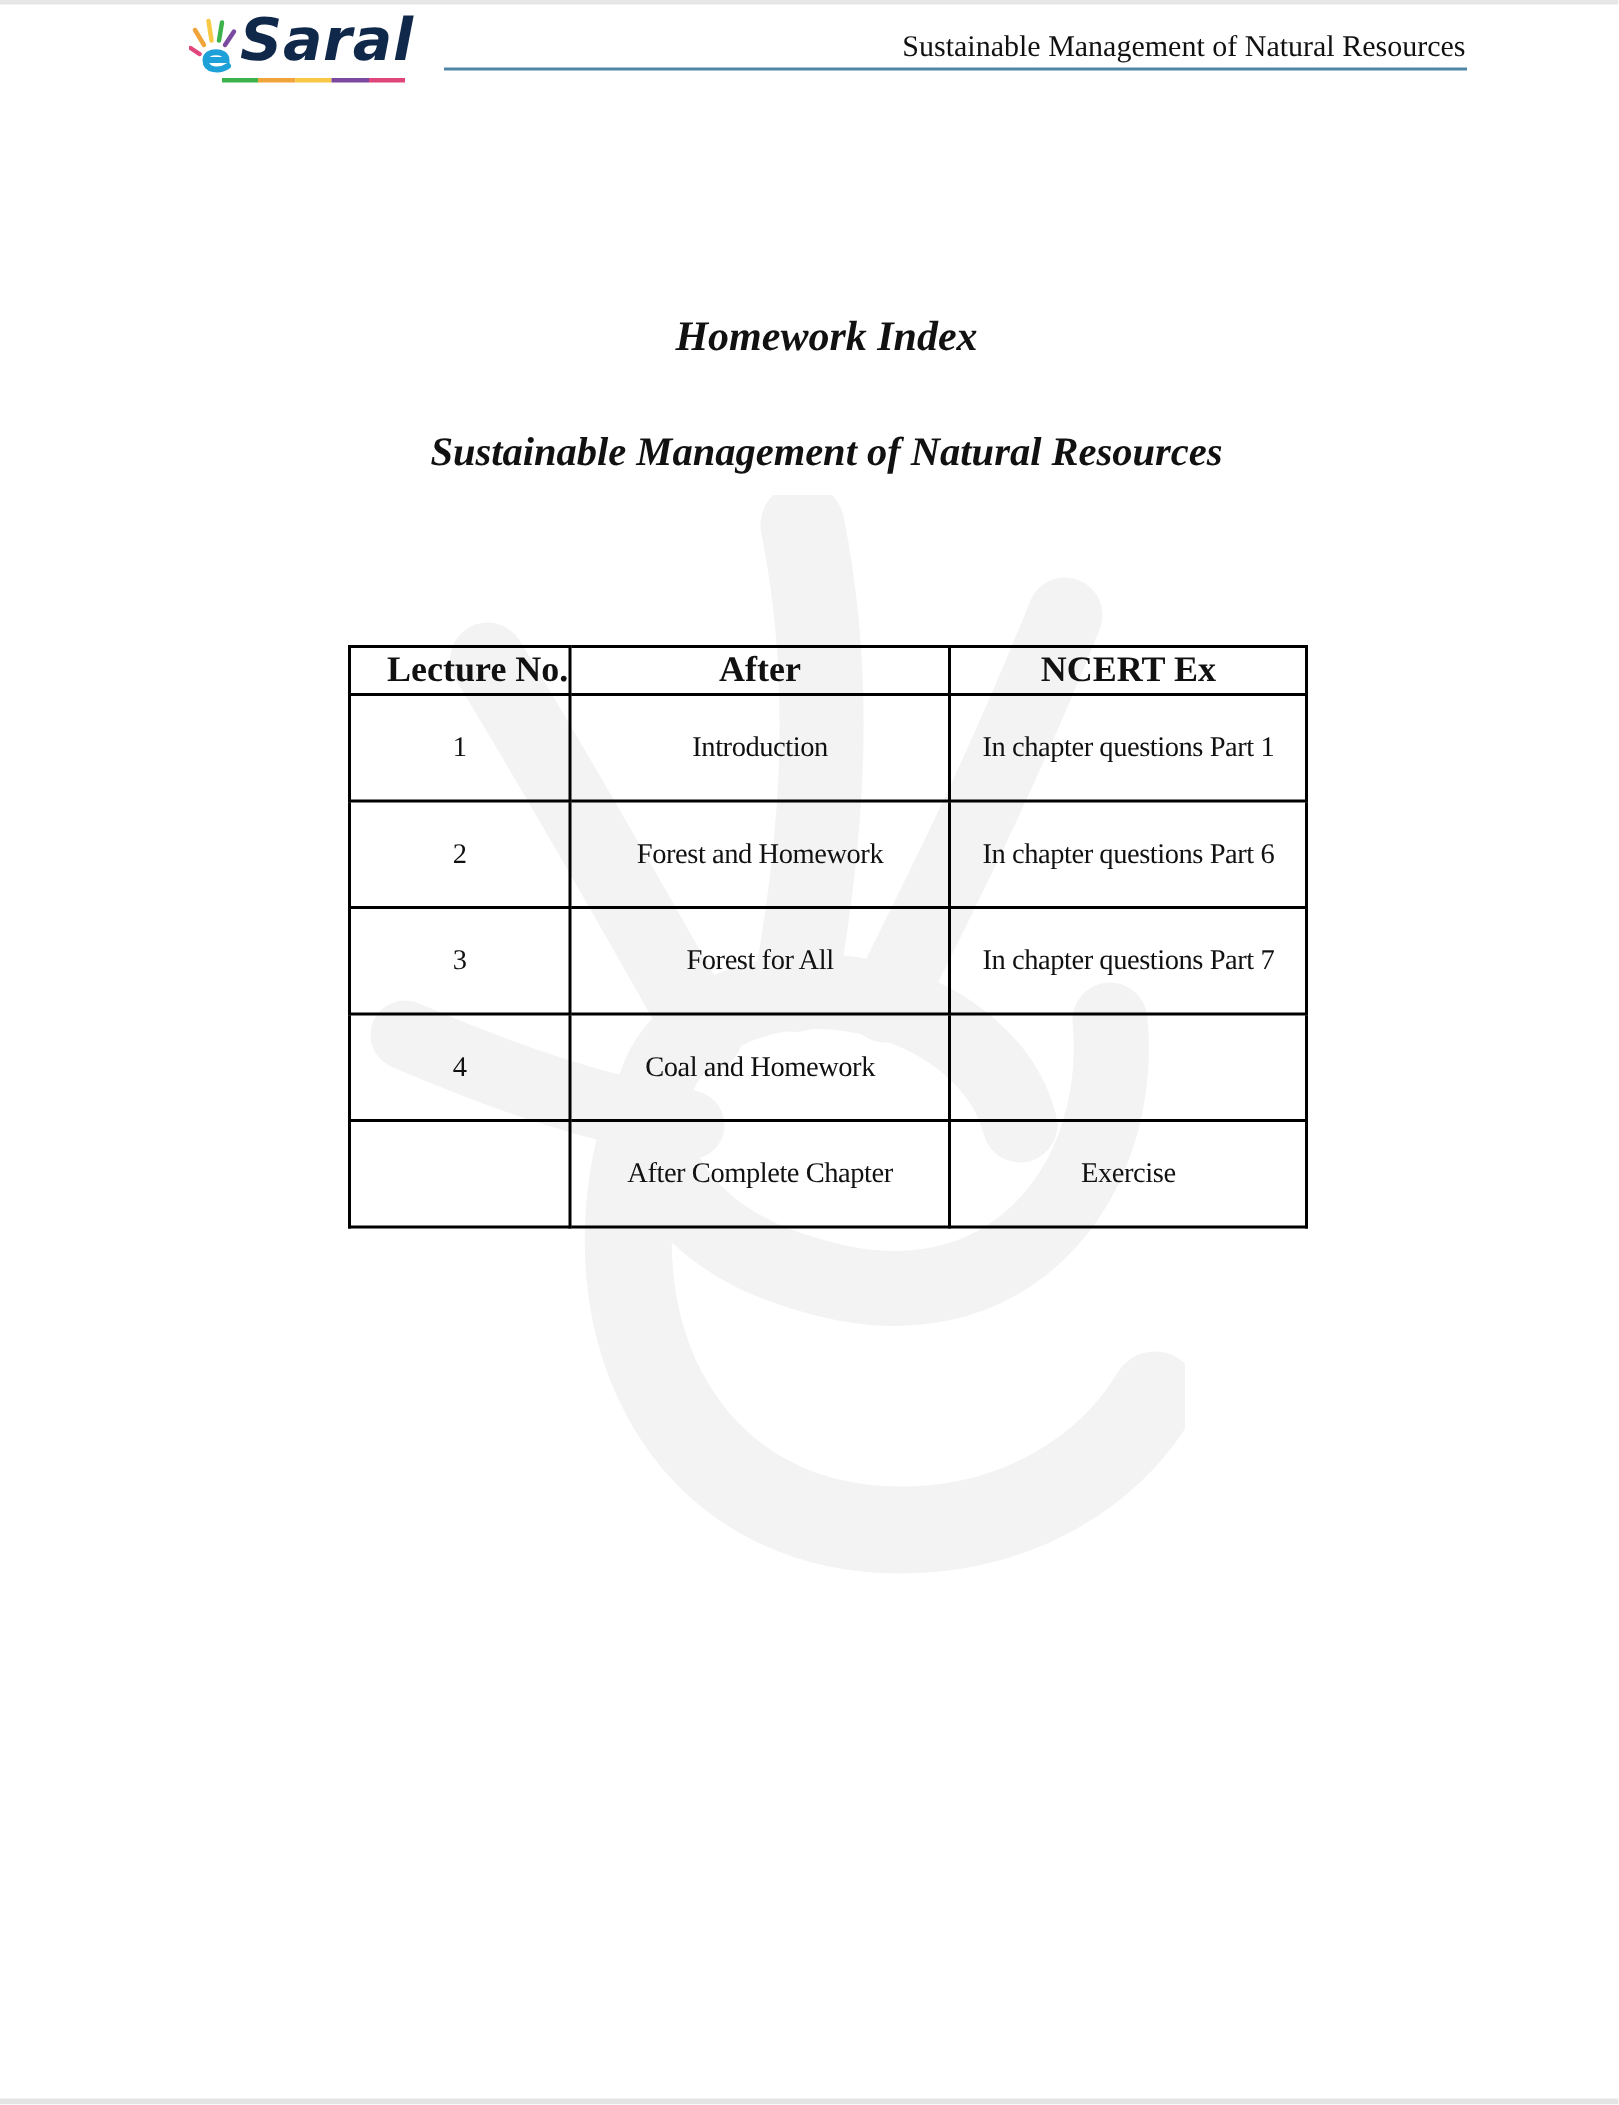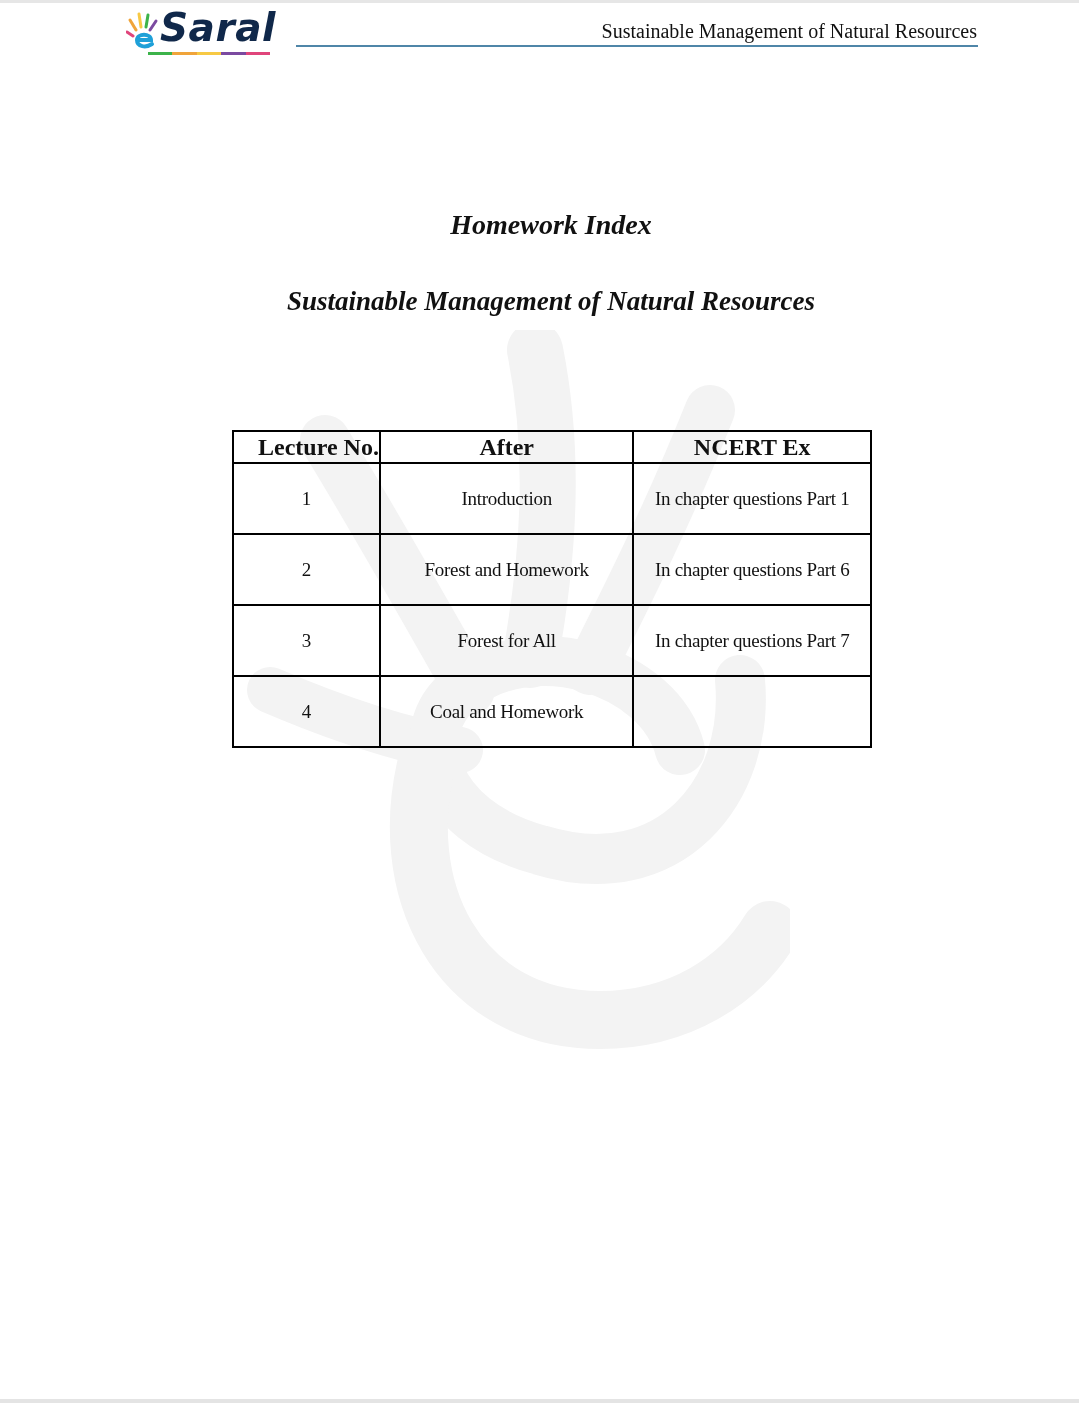--- a/index.html
+++ b/index.html
@@ -126,16 +126,21 @@
     <tr>
       <td>3</td>
       <td>Forest for All</td>
       <td>In chapter questions Part 7</td>
     </tr>
     <tr>
       <td>4</td>
       <td>Coal and Homework</td>
       <td></td>
     </tr>
+    <tr>
+      <td></td>
+      <td>After Complete Chapter</td>
+      <td>Exercise</td>
+    </tr>
   </tbody>
 </table>
 
 <div class="bottom-edge"></div>
 
 </body></html>

